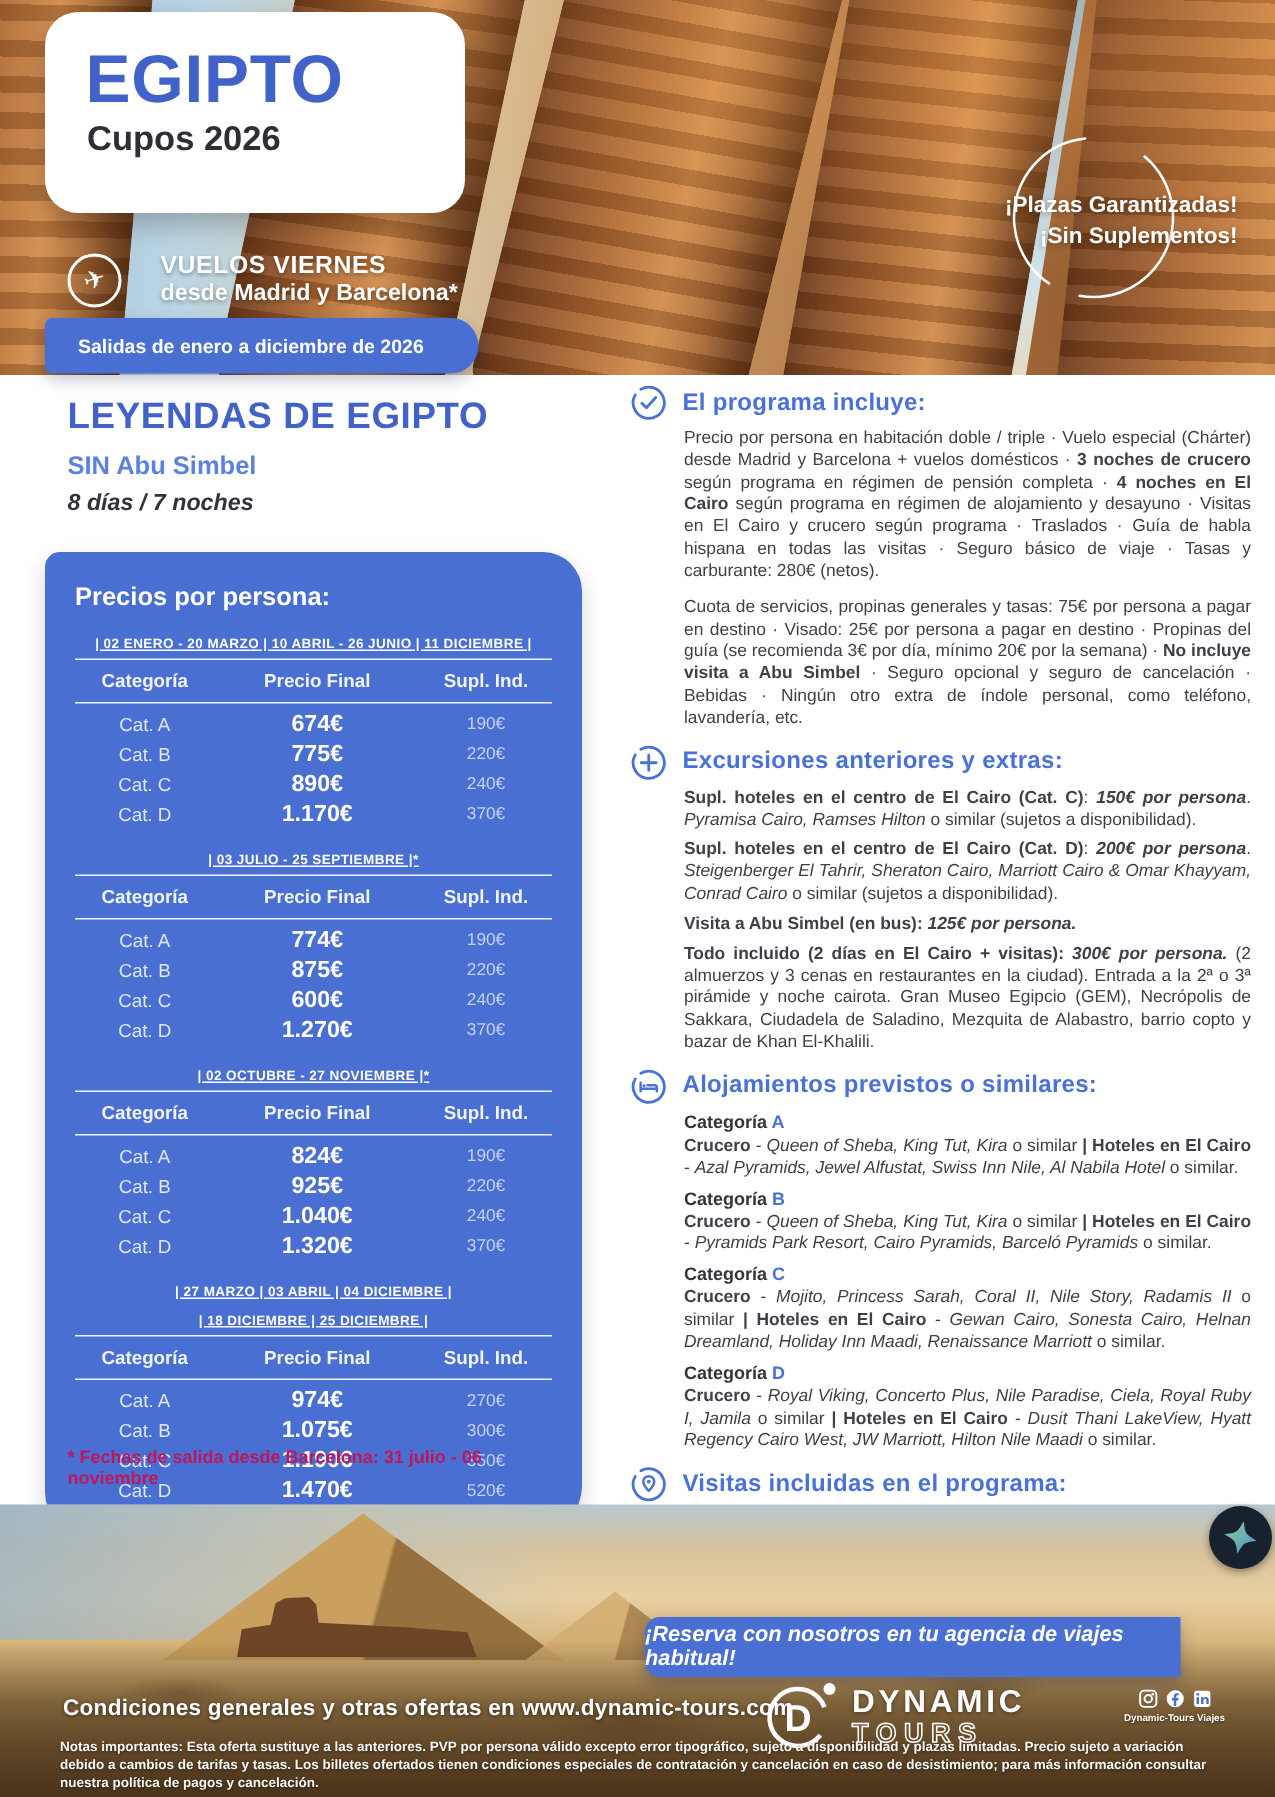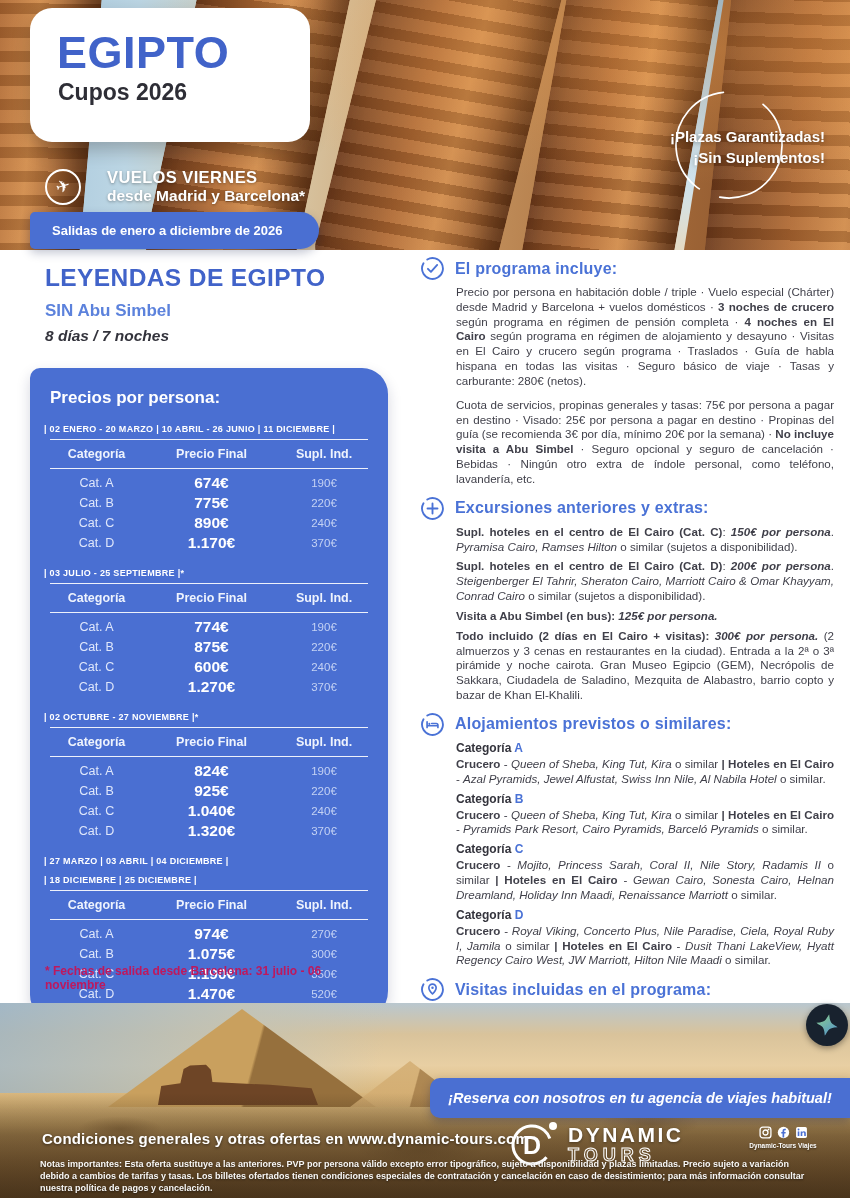--- a/index.html
+++ b/index.html
@@ -51,22 +51,22 @@
 
   
   .prog-title{position:absolute;left:45px;top:264px;font-size:24.5px;font-weight:800;letter-spacing:.4px;color:var(--blue-deep);}
   .prog-sub{position:absolute;left:45px;top:301px;font-size:17px;font-weight:600;color:#5c82dc;}
   .prog-dur{position:absolute;left:45px;top:327px;font-size:15.5px;font-weight:700;font-style:italic;color:#33333c;}
 
   .price-box{position:absolute;left:30px;top:368px;width:358px;background:var(--blue);
     border-radius:10px 26px 30px 26px;padding:20px 14px 14px 14px;color:#fff;
     box-shadow:0 6px 14px rgba(20,30,80,.18);}
   .pb-title{font-size:17px;font-weight:800;margin:0 0 12px 6px;}
-  .period{font-size:11px;font-weight:700;letter-spacing:.3px;
-    font-variant-caps:all-small-caps;font-size:13.5px;margin-bottom:4px;}
+  .period{font-size:11px;font-weight:700;text-align:center;letter-spacing:.3px;
+    font-variant-caps:all-small-caps;font-size:13.5px;margin-bottom:4px;text-decoration:underline;}
   .hline{border-top:1.6px solid rgba(255,255,255,.9);margin:3px 6px;}
   .prow{display:grid;grid-template-columns:105px 125px 100px;align-items:center;}
   .phead{height:22px;font-size:12.5px;font-weight:600;color:#eef3fd;}
   .pc{text-align:center;}
   .prow + .prow{margin-top:2px;}
   .rows{margin-top:5px;margin-bottom:2px;}
   .cat{font-size:12.5px;color:var(--catc);height:18px;line-height:18px;}
   .price{font-size:15.5px;font-weight:800;color:#fff;}
   .supl{font-size:11.5px;color:var(--supl);}
   .ptable{margin-bottom:12px;}
@@ -96,21 +96,21 @@
     clip-path:polygon(0 100%,2% 55%,14% 48%,16% 14%,20% 6%,30% 4%,33% 16%,34% 45%,70% 52%,96% 60%,100% 100%);}
   .dune{position:absolute;left:0;top:96px;width:850px;height:100px;
     background:
       radial-gradient(60px 18px at 120px 30px,rgba(90,60,30,.35),transparent 70%),
       radial-gradient(90px 22px at 420px 50px,rgba(90,60,30,.3),transparent 70%),
       radial-gradient(70px 20px at 650px 25px,rgba(90,60,30,.3),transparent 70%),
       linear-gradient(180deg,rgba(200,160,100,.0),rgba(130,95,55,.35));}
   .fshade{position:absolute;left:0;bottom:0;width:850px;height:105px;
     background:linear-gradient(180deg,rgba(45,32,14,0) 0%,rgba(45,32,14,.42) 40%,rgba(32,22,8,.6) 100%);}
 
-  .reserve-bar{position:absolute;left:430px;top:1078px;width:420px;height:40px;background:var(--blue);
+  .reserve-bar{position:absolute;left:430px;top:1078px;width:357px;height:40px;background:var(--blue);
     border-radius:10px 0 0 10px;display:flex;align-items:center;justify-content:center;z-index:6;
     color:#fff;font-size:14.5px;font-weight:700;font-style:italic;box-shadow:0 4px 10px rgba(20,30,80,.3);}
 
   .conditions{position:absolute;left:42px;top:1130px;z-index:7;color:#fff;font-size:15px;font-weight:800;
     text-shadow:0 1px 3px rgba(0,0,0,.55);letter-spacing:.2px;}
 
   .logo{position:absolute;left:508px;top:1118px;z-index:7;display:flex;align-items:center;color:#fff;}
   .logo-d{position:relative;width:52px;height:52px;}
   .logo-text{margin-left:8px;line-height:1;}
   .logo-l1{font-size:21px;font-weight:800;letter-spacing:2.5px;text-shadow:0 1px 3px rgba(0,0,0,.4);}

